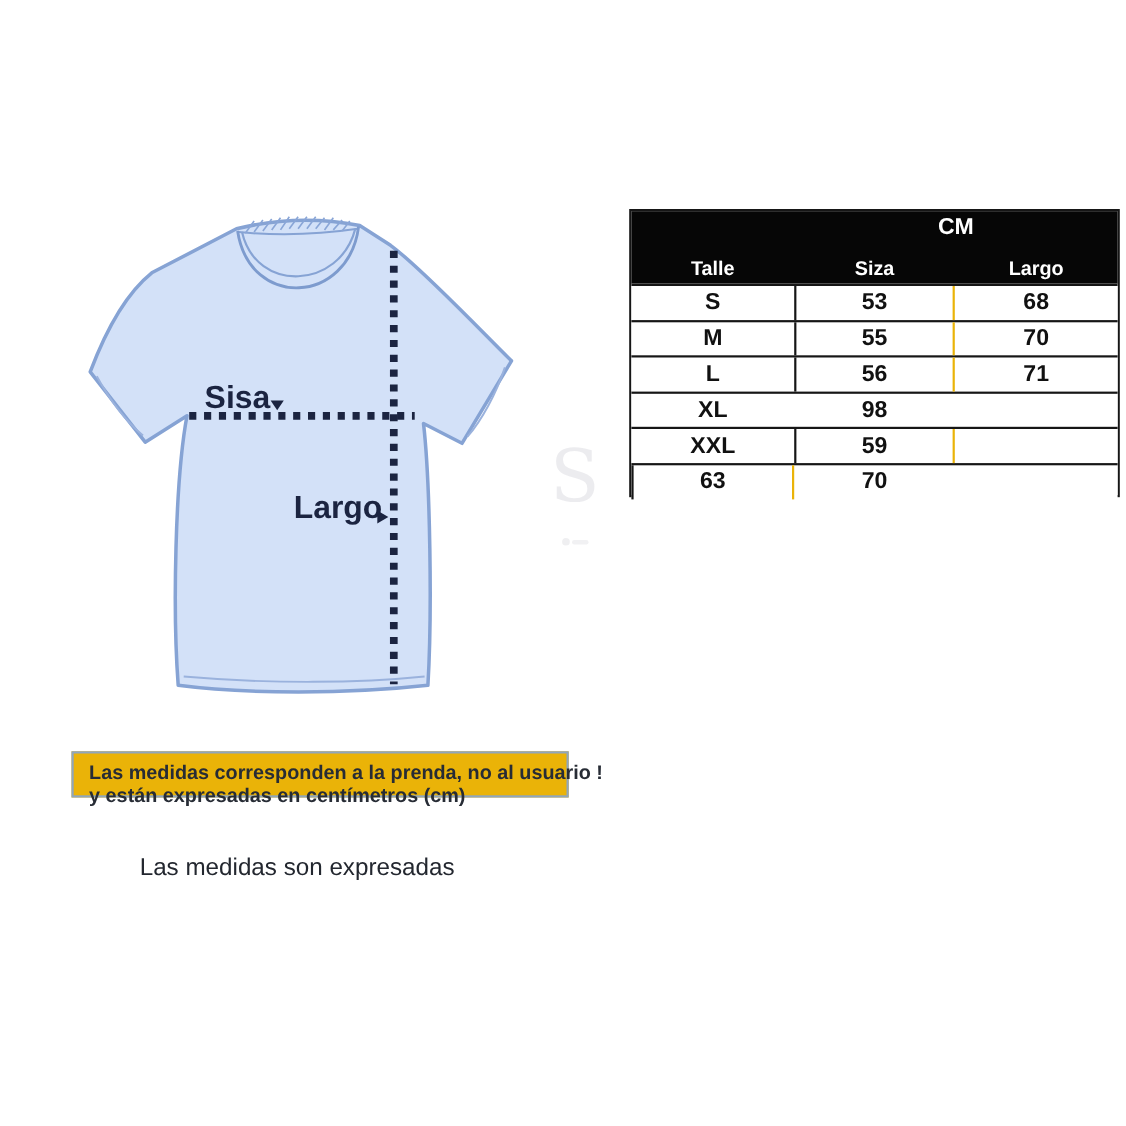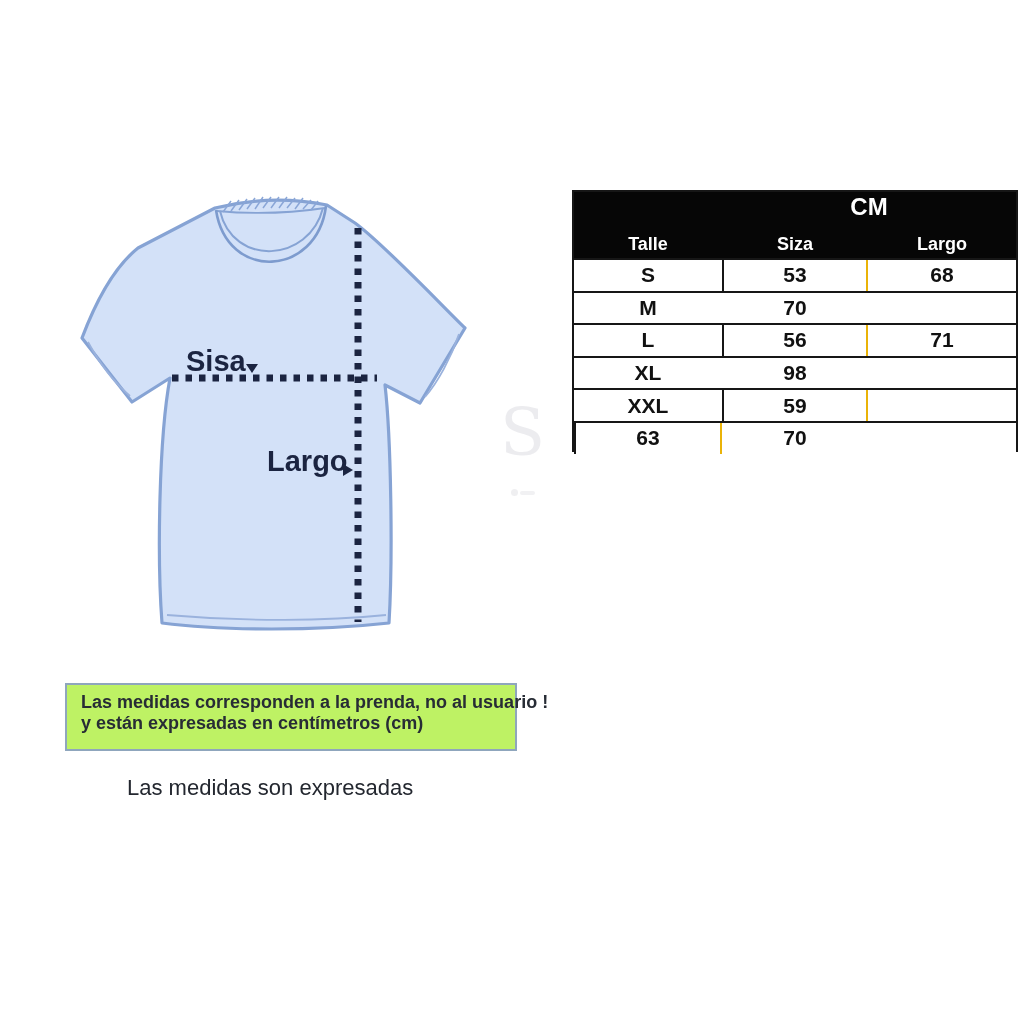--- a/index.html
+++ b/index.html
@@ -31,42 +31,42 @@
 
   
   .size-table{
     position:absolute;left:572px;top:190px;width:446px;height:262px;
     box-sizing:border-box;border:2px solid #161616;background:#ffffff;
   }
   .thead{background:#060606;color:#ffffff;}
   .cm-row{display:grid;grid-template-columns:148px 294px;height:29px;}
   .cm-cell{
     display:flex;align-items:center;justify-content:center;
-    font-size:24px;font-weight:bold;
+    font-size:21px;font-weight:bold;
   }
   .cols-row{display:grid;grid-template-columns:148px 146px 148px;height:37px;}
   .cols-row > div{
     display:flex;align-items:flex-end;justify-content:center;
     padding-bottom:3px;font-size:18px;font-weight:bold;
   }
   .trow{
     display:grid;grid-template-columns:148px 146px 148px;
     height:32.6px;box-sizing:border-box;border-top:2px solid #161616;
     background:#ffffff;
   }
   .trow > div{
     display:flex;align-items:center;justify-content:center;
     font-size:21px;font-weight:bold;color:#111111;box-sizing:border-box;
   }
   .trow > div.mid{border-left:2px solid #161616;border-right:2px solid #eab308;}
 
   
   .note-box{
-    position:absolute;left:65px;top:683px;width:452px;height:68px;
-    box-sizing:border-box;border:2px solid #8fa6bd;background:#bef264;
+    position:absolute;left:65px;top:683px;width:452px;height:42px;
+    box-sizing:border-box;border:2px solid #8fa6bd;background:#eab308;
     padding:7px 0 0 14px;
   }
   .note-box .nline{
     font-size:18px;font-weight:bold;color:#272c35;line-height:21px;
     white-space:nowrap;
   }
 
   
   .caption{
     position:absolute;left:127px;top:775px;
@@ -136,20 +136,21 @@
       </div>
     </div>
     <div class="tbody">
       <div class="trow">
         <div>S</div>
         <div class="mid">53</div>
         <div>68</div>
       </div>
       <div class="trow">
         <div>M</div>
+        <div class="mid">55</div>
         <div>70</div>
       </div>
       <div class="trow">
         <div>L</div>
         <div class="mid">56</div>
         <div>71</div>
       </div>
       <div class="trow">
         <div>XL</div>
         <div>98</div>

